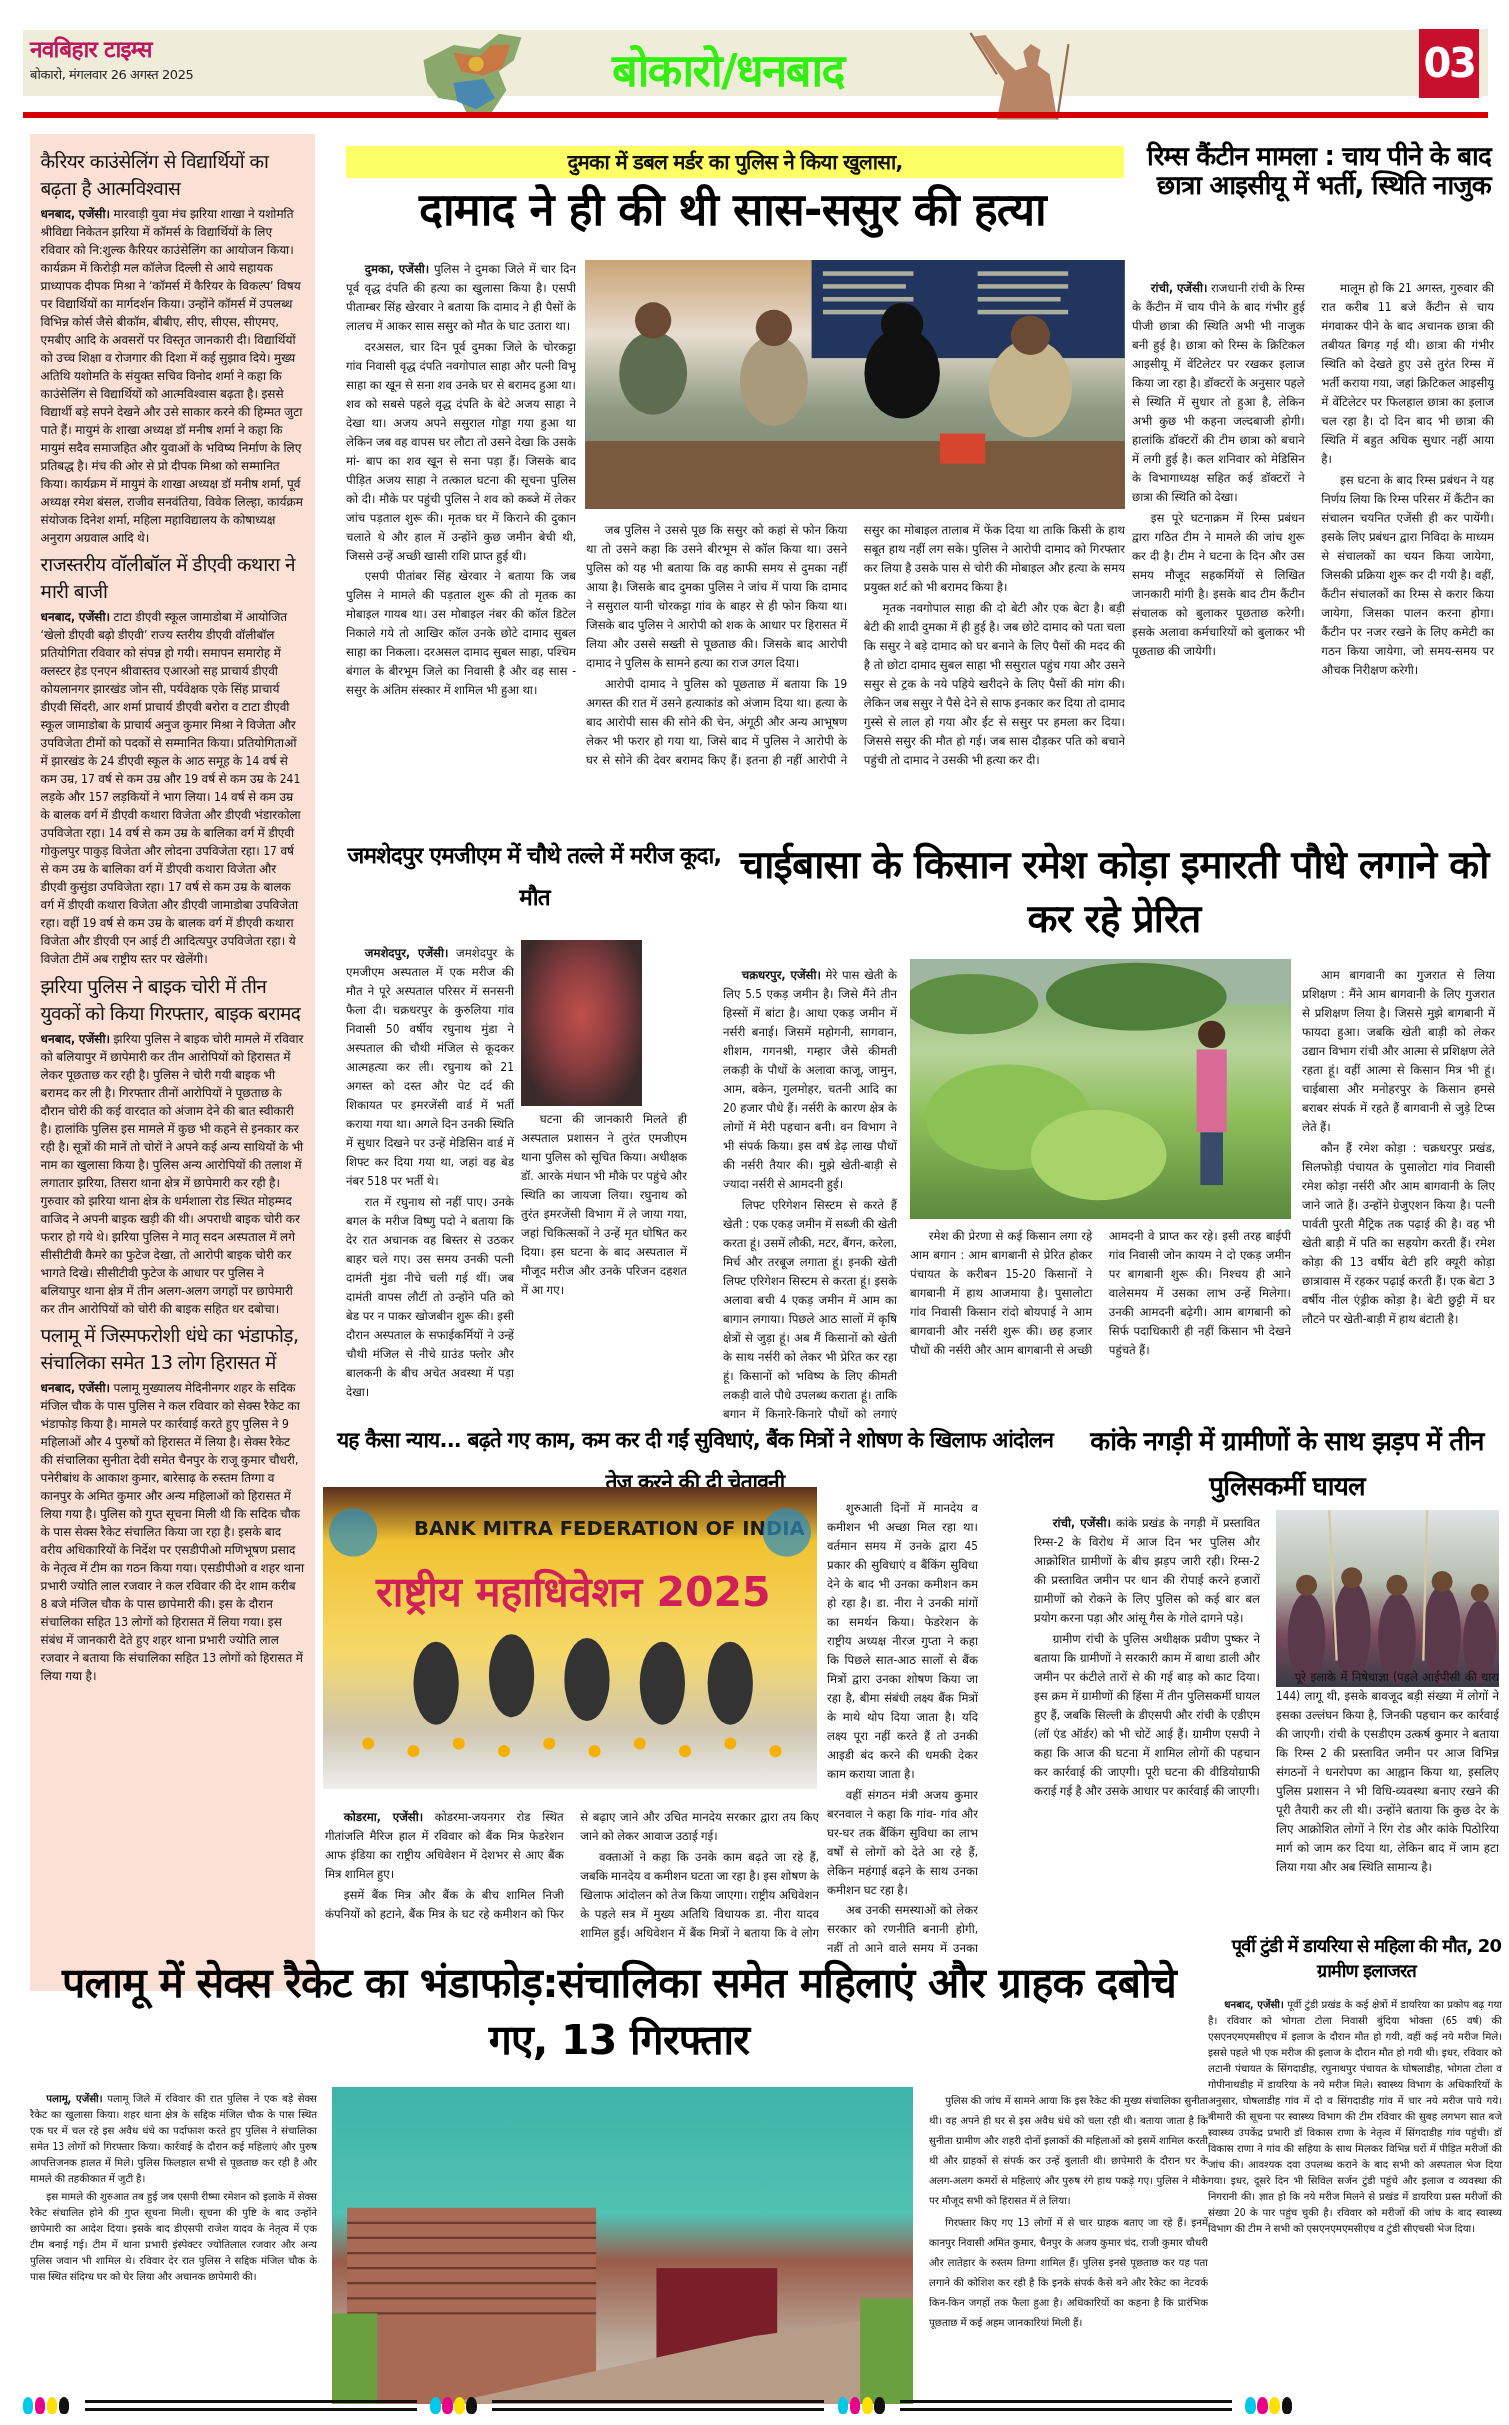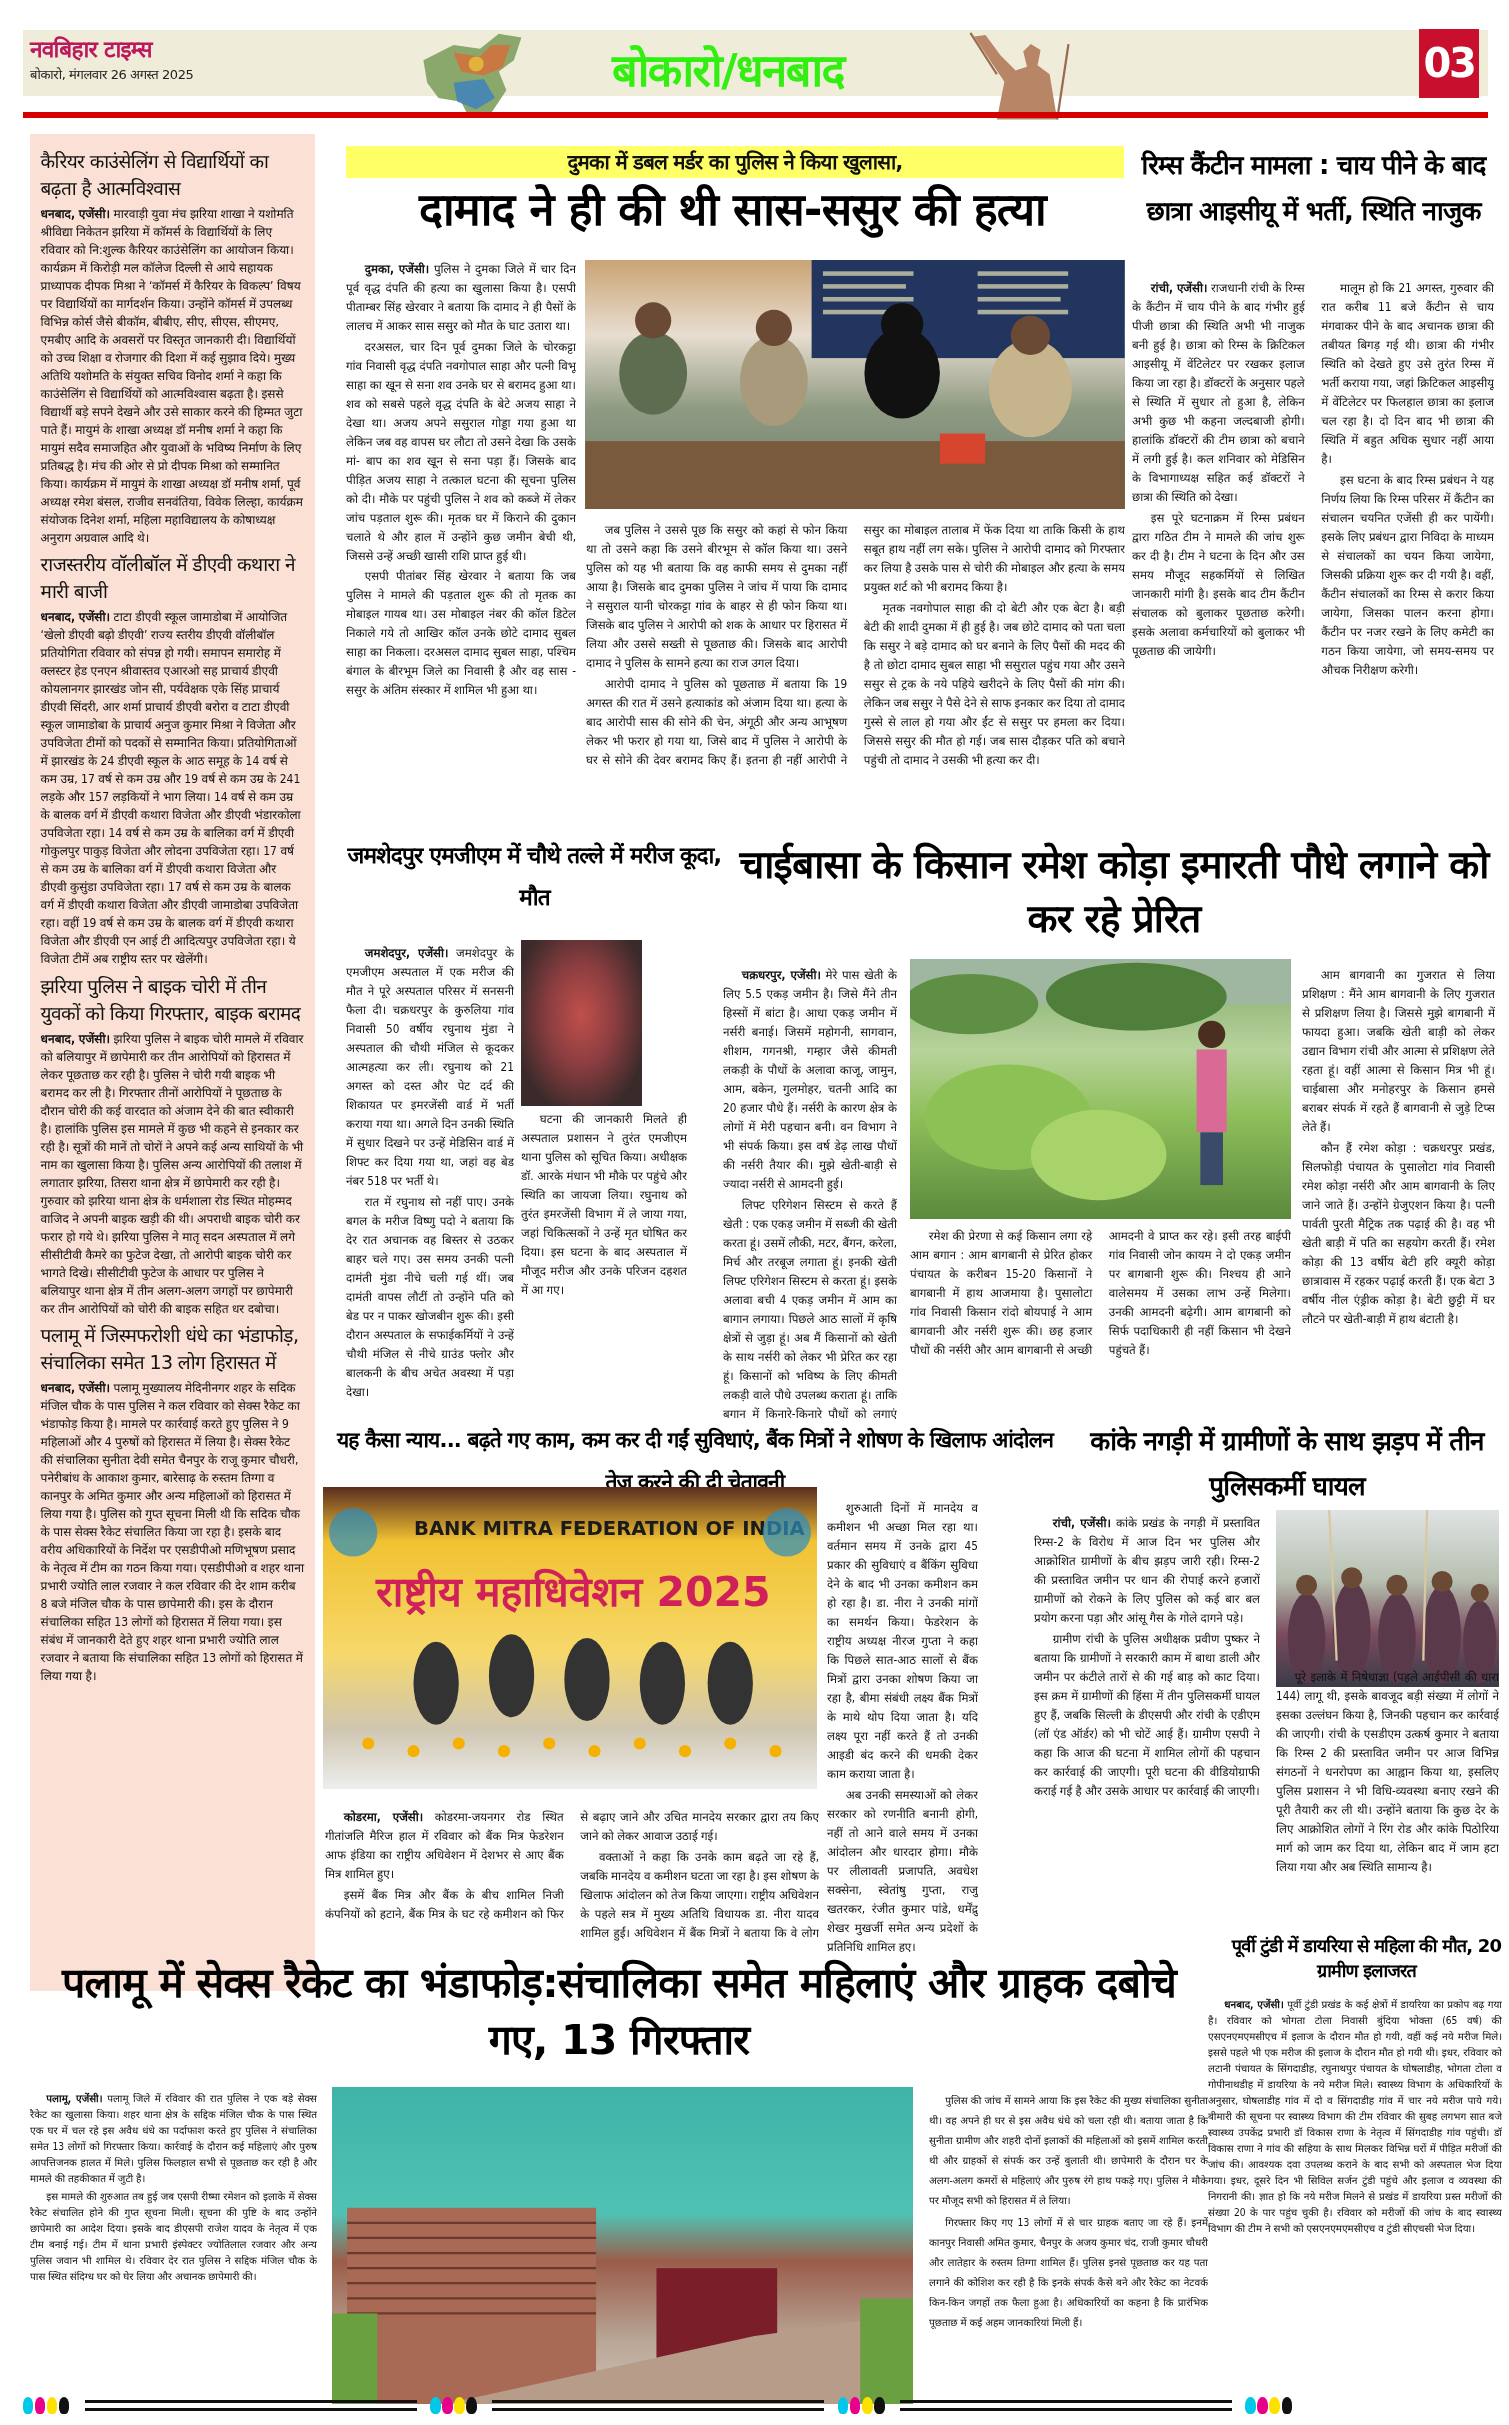--- a/index.html
+++ b/index.html
@@ -29,21 +29,21 @@
   #sidebar .body-text p { text-indent: 0; }
 
   
   #kicker { left: 346px; top: 146px; width: 778px; height: 32px; background: #ffff66; text-align: center; font-size: 20.4px; font-weight: bold; line-height: 32px; letter-spacing: -0.8px; }
   #lead-head { left: 340px; top: 178px; width: 785px; font-size: 45px; line-height: 63px; text-align: center; }
   #lead-text1 { left: 346px; top: 260px; width: 230px; height: 559px; }
   #lead-photo { left: 585px; top: 260px; width: 540px; height: 249px; background: linear-gradient(180deg,#c9a474 0%,#e8ddd0 30%,#8e9a82 60%,#6e7a6a 100%); overflow: hidden; }
   #lead-text2 { left: 586px; top: 521px; width: 539px; height: 302px; }
 
   
-  #rims-head { left: 1136px; top: 142px; width: 355px; font-size: 26px; line-height: 46px; text-align: center; }
+  #rims-head { left: 1136px; top: 142px; width: 355px; font-size: 26px; line-height: 29px; text-align: right; }
   #rims-text { left: 1132px; top: 279px; width: 362px; height: 544px; }
 
   
   #jam-head { left: 338px; top: 834px; width: 393px; font-size: 22.6px; line-height: 42px; text-align: center; }
   #jam-photo { left: 521px; top: 940px; width: 121px; height: 166px; background: radial-gradient(ellipse at 50% 45%, #c0504a 0%, #8a3d40 40%, #3a2a2a 80%); }
   #jam-text1 { left: 346px; top: 944px; width: 168px; height: 468px; text-align: justify; }
   #jam-text2 { left: 521px; top: 1110px; width: 166px; height: 317px; }
 
   
   #chai-head { left: 725px; top: 838px; width: 778px; font-size: 39px; line-height: 54px; text-align: center; }
@@ -240,20 +240,21 @@
       </g>
   </svg>
 </div>
 <div class="abs body-text cols2" id="bank-text1" style="overflow:hidden;">
   <p><span class="dateline">कोडरमा, एजेंसी।</span> <span>कोडरमा-जयनगर रोड स्थित गीतांजलि मैरिज हाल में रविवार को बैंक मित्र फेडरेशन आफ इंडिया का राष्ट्रीय अधिवेशन में देशभर से आए बैंक मित्र शामिल हुए।</span></p>
   <p>इसमें बैंक मित्र और बैंक के बीच शामिल निजी कंपनियों को हटाने, बैंक मित्र के घट रहे कमीशन को फिर से बढ़ाए जाने और उचित मानदेय सरकार द्वारा तय किए जाने को लेकर आवाज उठाई गई।</p>
   <p>वक्ताओं ने कहा कि उनके काम बढ़ते जा रहे हैं, जबकि मानदेय व कमीशन घटता जा रहा है। इस शोषण के खिलाफ आंदोलन को तेज किया जाएगा। राष्ट्रीय अधिवेशन के पहले सत्र में मुख्य अतिथि विधायक डा. नीरा यादव शामिल हुईं। अधिवेशन में बैंक मित्रों ने बताया कि वे लोग वित्तीय समावेशन में भूमिका निभा रहे हैं और केंद्र में मोदी सरकार के आने के बाद जन धन योजना के तहत घर-घर जाकर बैंक खाता खोलवाया था।</p>
 </div>
 <div class="abs body-text" id="bank-text2" style="overflow:hidden;">
   <p>शुरुआती दिनों में मानदेय व कमीशन भी अच्छा मिल रहा था। वर्तमान समय में उनके द्वारा 45 प्रकार की सुविधाएं व बैंकिंग सुविधा देने के बाद भी उनका कमीशन कम हो रहा है। डा. नीरा ने उनकी मांगों का समर्थन किया। फेडरेशन के राष्ट्रीय अध्यक्ष नीरज गुप्ता ने कहा कि पिछले सात-आठ सालों से बैंक मित्रों द्वारा उनका शोषण किया जा रहा है, बीमा संबंधी लक्ष्य बैंक मित्रों के माथे थोप दिया जाता है। यदि लक्ष्य पूरा नहीं करते हैं तो उनकी आइडी बंद करने की धमकी देकर काम कराया जाता है।</p>
+  <p>वहीं संगठन मंत्री अजय कुमार बरनवाल ने कहा कि गांव- गांव और घर-घर तक बैंकिंग सुविधा का लाभ वर्षों से लोगों को देते आ रहे हैं, लेकिन महंगाई बढ़ने के साथ उनका कमीशन घट रहा है।</p>
   <p>अब उनकी समस्याओं को लेकर सरकार को रणनीति बनानी होगी, नहीं तो आने वाले समय में उनका आंदोलन और धारदार होगा। मौके पर लीलावती प्रजापति, अवधेश सक्सेना, स्वेतांषु गुप्ता, राजु खतरकर, रंजीत कुमार पांडे, धर्मेंद्रु शेखर मुखर्जी समेत अन्य प्रदेशों के प्रतिनिधि शामिल हुए।</p>
 </div>
 
 <div class="abs hl" id="kanke-head">कांके नगड़ी में ग्रामीणों के साथ झड़प में तीन पुलिसकर्मी घायल</div>
 <div class="abs" id="kanke-photo">
   <svg width="223" height="177" viewBox="0 0 295 235">
     <g fill="#5a3a4a">
         <ellipse cx="40" cy="170" rx="25" ry="60"></ellipse>
         <ellipse cx="100" cy="160" rx="25" ry="65"></ellipse>
         <ellipse cx="160" cy="170" rx="25" ry="60"></ellipse>

